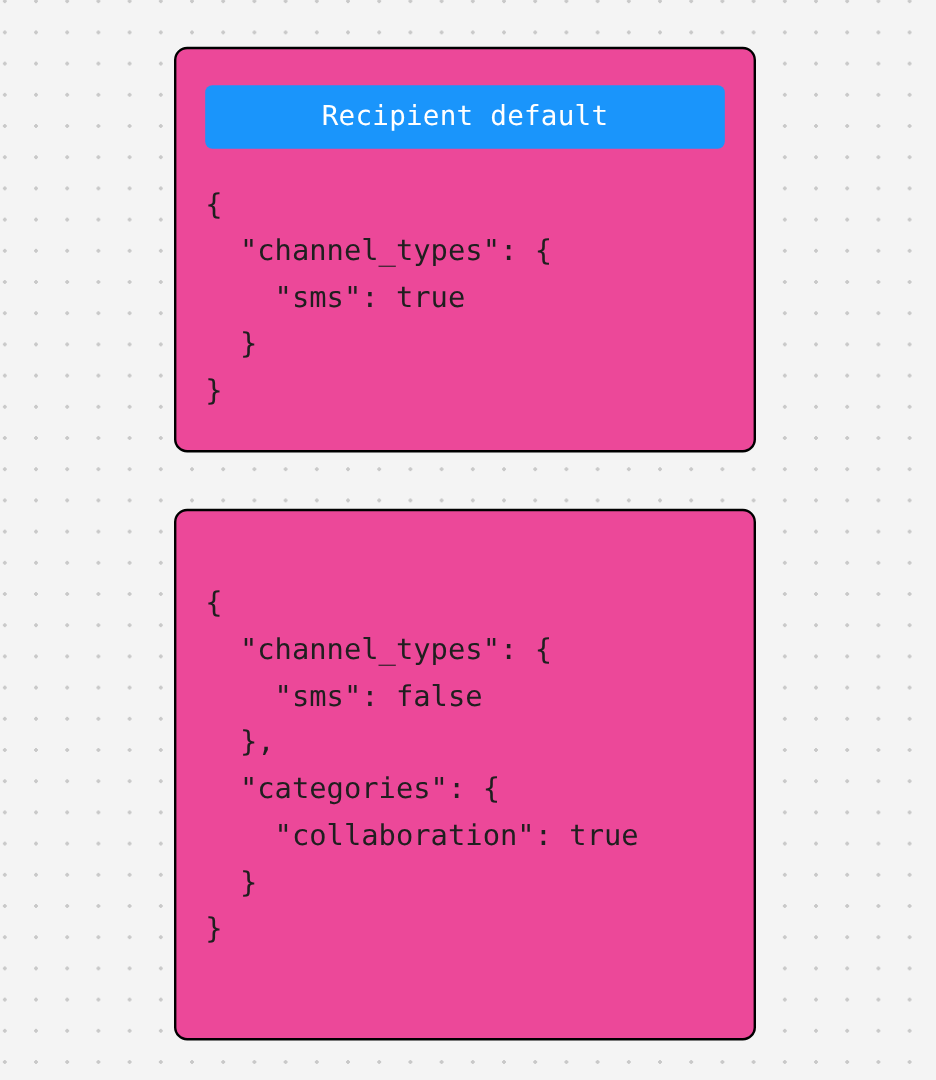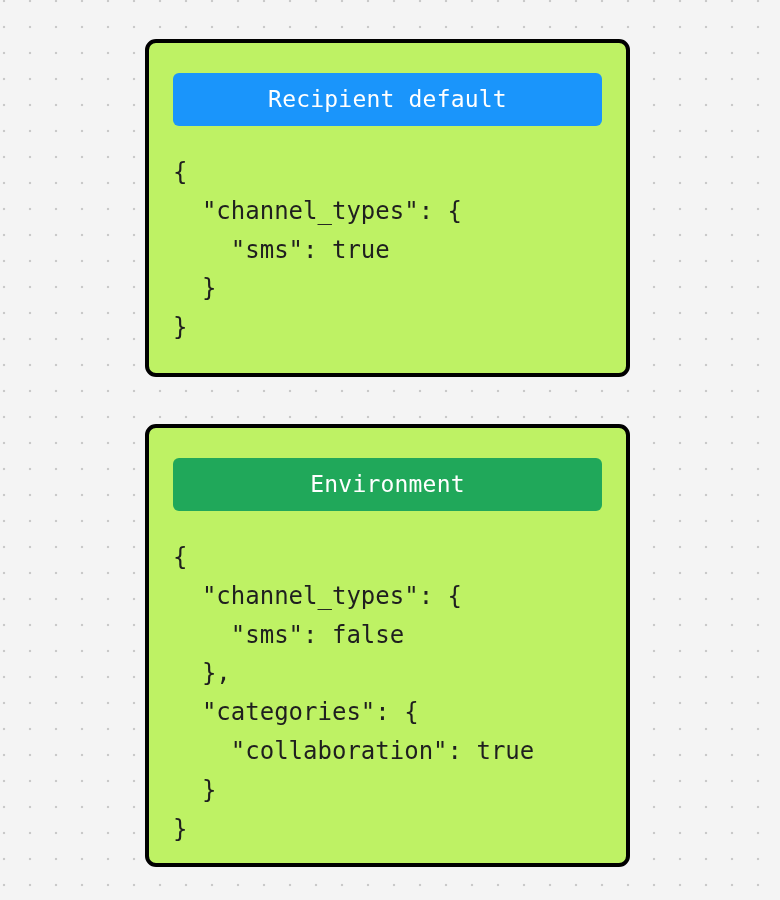--- a/index.html
+++ b/index.html
@@ -25,22 +25,22 @@
     top: 0;
     width: 780px;
     height: 900px;
   }
 
   .card {
     position: absolute;
     left: 145px;
     width: 485px;
     box-sizing: border-box;
-    background: #bef264;
-    border: 4px solid #000000;
+    background: #ec4899;
+    border: 2px solid #000000;
     border-radius: 11px;
     padding: 30px 24px 24px 24px;
   }
 
   .card--recipient {
     top: 39px;
     height: 338px;
   }
 
   .card--environment {
@@ -88,23 +88,20 @@
       <span>Recipient default</span>
     </div>
     <pre class="code-block code-recipient">{
   "channel_types": {
     "sms": true
   }
 }</pre>
   </div>
 
   <div class="card card--environment">
-    <div class="card-header card-header--green">
-      <span>Environment</span>
-    </div>
     <pre class="code-block code-environment">{
   "channel_types": {
     "sms": false
   },
   "categories": {
     "collaboration": true
   }
 }</pre>
   </div>
 

